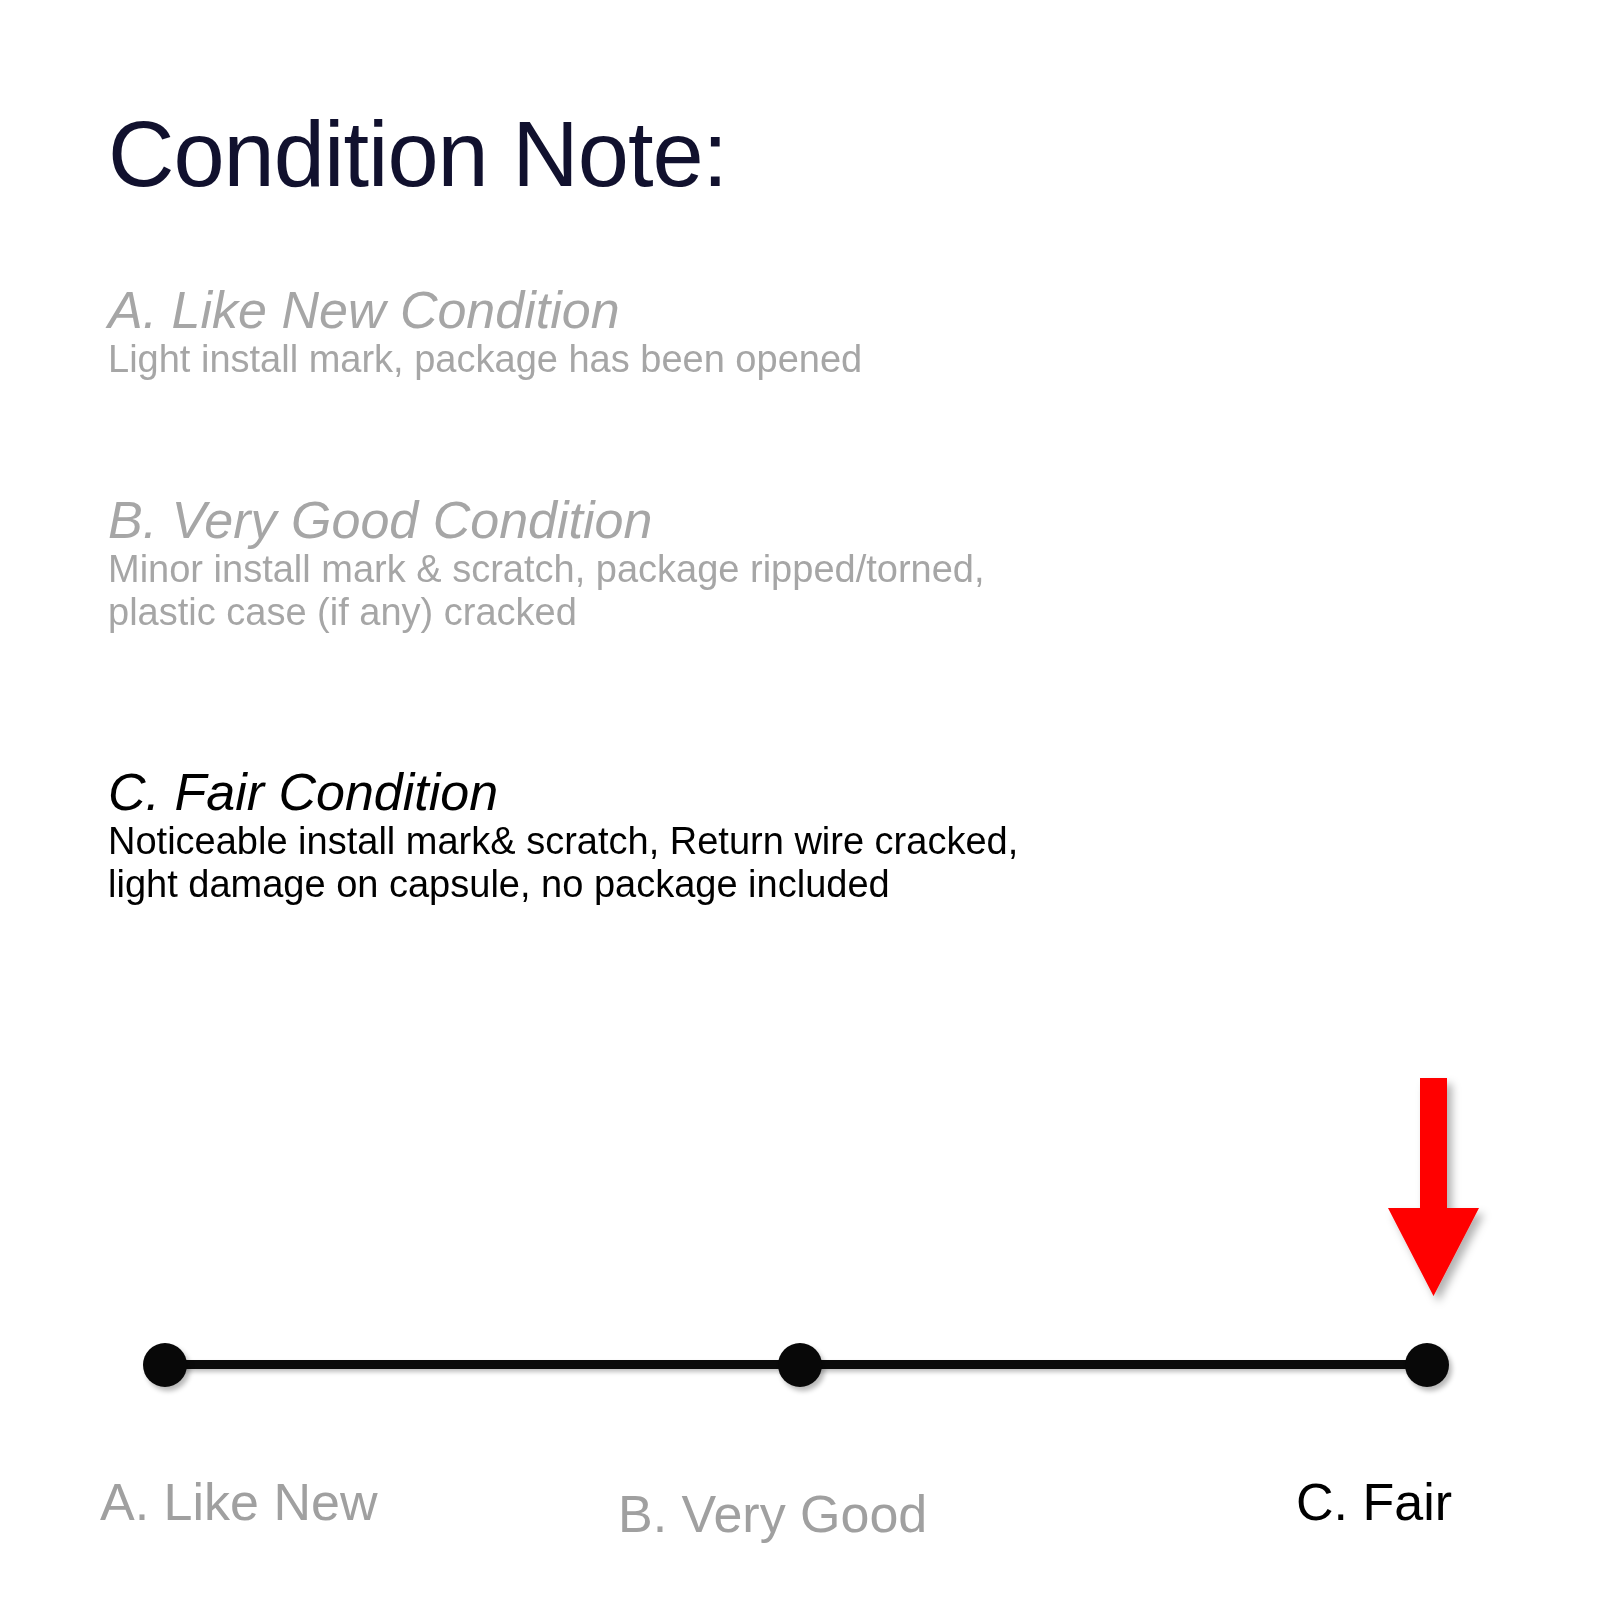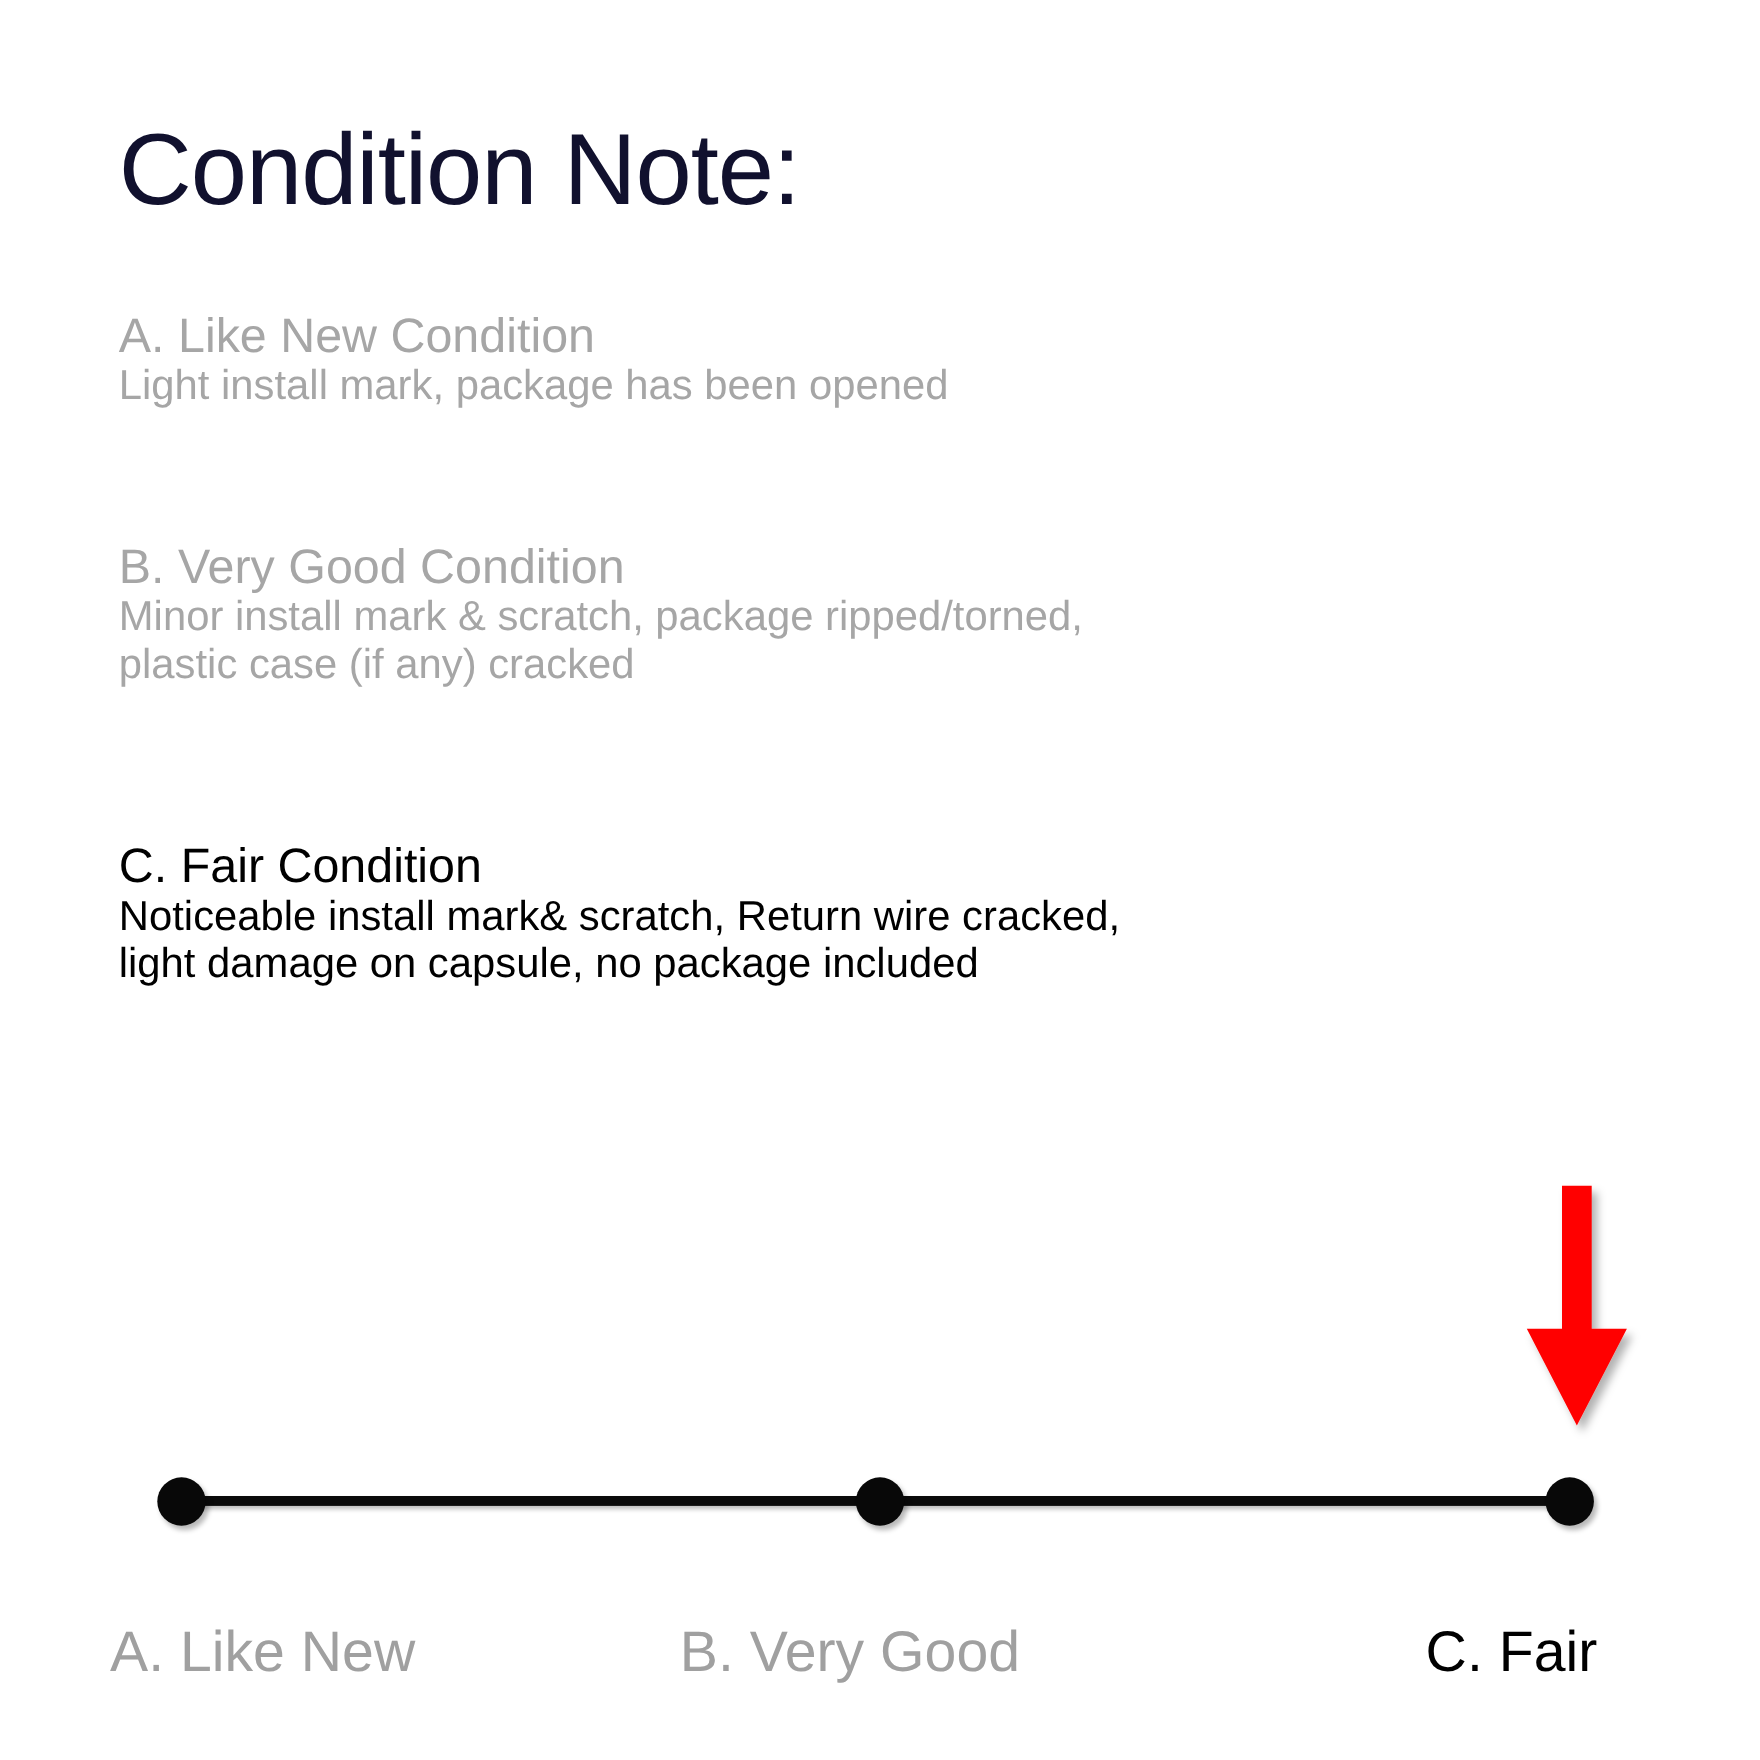--- a/index.html
+++ b/index.html
@@ -34,24 +34,25 @@
     white-space: nowrap;
   }
 
   
   .block {
     position: absolute;
     left: 108px;
     width: 1420px;
   }
   .block-heading {
-    font-size: 44px;
+    font-size: 52px;
     line-height: 1.08;
     letter-spacing: 0px;
     white-space: nowrap;
+    font-style: italic;
   }
   .block-body {
     font-size: 38px;
     line-height: 1.14;
     letter-spacing: 0px;
   }
   .block-body .body-line { display: block; white-space: nowrap; }
 
   .block-a { top: 282px; }
   .block-b { top: 492px; }
@@ -93,21 +94,21 @@
   .dot-c { left: 1405px; top: 1343px; }
 
   .scale-label {
     position: absolute;
     font-size: 52px;
     line-height: 1;
     white-space: nowrap;
     top: 1476px;
   }
   .label-a { left: 100px; color: #a0a0a0; }
-  .label-b { left: 618px; color: #a0a0a0; }
+  .label-b { left: 618px; color: #a0a0a0; margin-top: 12px; }
   .label-c { left: 1296px; color: #000000; }
 
   
   .arrow {
     position: absolute;
     left: 1378px;
     top: 1078px;
     width: 101px;
     height: 220px;
   }

